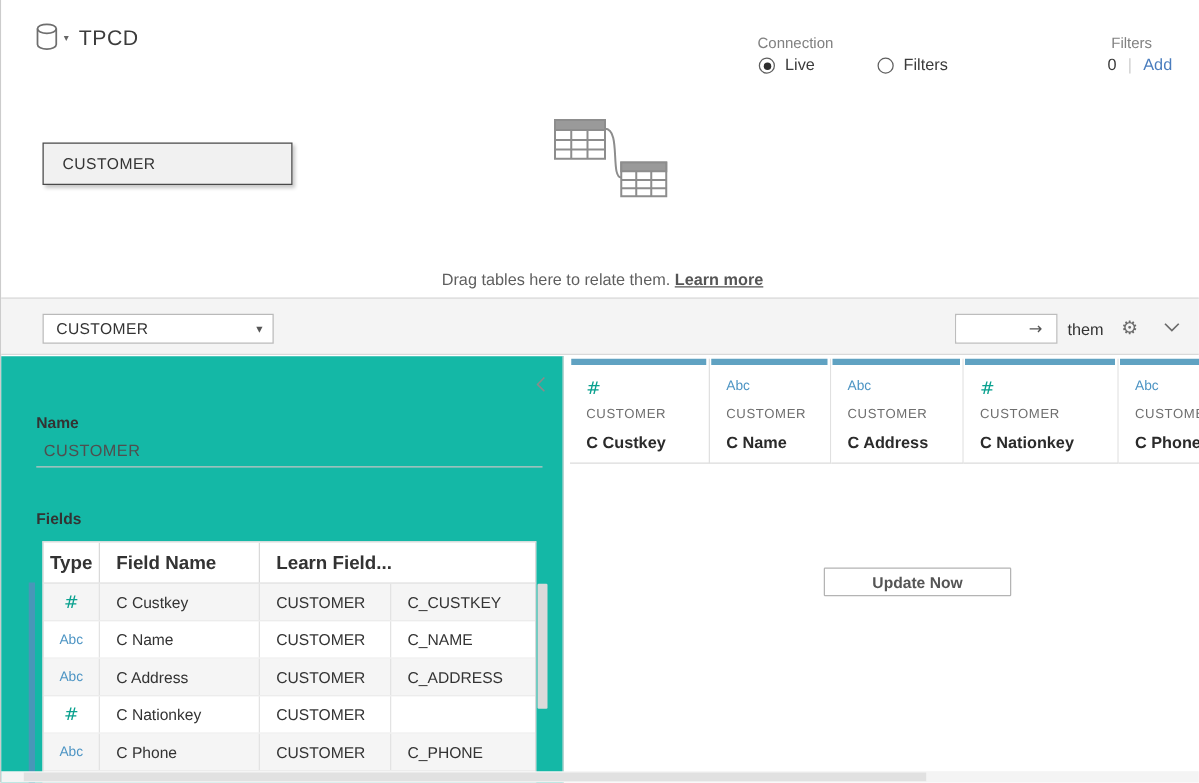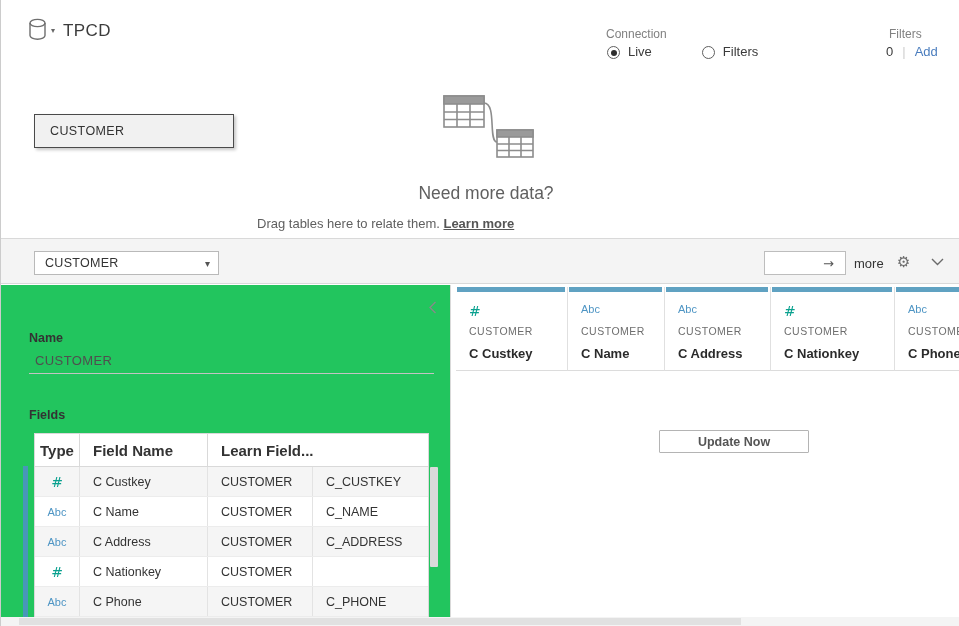--- a/index.html
+++ b/index.html
@@ -28,41 +28,41 @@
   .filters-div { color:#cfcfcf; }
   .add-link { color:#4a7dbe; cursor:pointer; }
 
   
   .canvas { position:absolute; top:80px; left:0; right:0; height:158px; background:#fff; }
   .table-pill { position:absolute; top:34px; left:33px; width:200px; height:34px; background:#f1f1f1;
     border:1.5px solid #4a4a4a; box-shadow:2px 2px 3px rgba(0,0,0,0.22); display:flex; align-items:center;
     padding-left:15px; font-size:12.5px; color:#333; letter-spacing:0.4px; cursor:pointer; }
   .empty-illo { position:absolute; top:10px; left:440px; }
   .empty-title { position:absolute; top:103px; left:240px; width:490px; text-align:center; font-size:17.5px; color:#606060; }
-  .empty-sub { position:absolute; top:136px; left:256px; width:490px; text-align:left; font-size:13px; color:#5f5f5f; }
+  .empty-sub { position:absolute; top:136px; left:236px; width:490px; text-align:center; font-size:13px; color:#5f5f5f; }
   .learn-more { color:#555; text-decoration:underline; font-weight:bold; cursor:pointer; }
 
   
   .toolbar { position:absolute; top:238px; left:0; right:0; height:46px; background:#f4f4f4;
     border-top:1px solid #d9d9d9; border-bottom:1px solid #d9d9d9; }
   .tbl-select { position:absolute; top:12px; left:33px; width:185px; height:24px; background:#fff;
     border:1px solid #b9b9b9; display:flex; align-items:center; padding:0 8px 0 10px; cursor:pointer; }
   .tbl-select .txt { flex:1; font-size:12.5px; color:#333; letter-spacing:0.3px; }
   .sel-caret { font-family:"DejaVu Sans",sans-serif; font-size:10px; color:#555; }
   .rows-input { position:absolute; top:12px; left:763px; width:82px; height:24px; background:#fff;
     border:1px solid #bdbdbd; display:flex; align-items:center; }
   .rows-input input { border:none; outline:none; width:56px; height:20px; font-size:12px; padding-left:6px; font-family:inherit; }
   .go-arrow { font-family:"DejaVu Sans",sans-serif; font-size:13px; color:#555; margin-left:2px; cursor:pointer; }
   .rows-lbl { position:absolute; top:17px; left:853px; font-size:13px; color:#333; }
   .gear { position:absolute; top:14px; left:896px; font-family:"DejaVu Sans",sans-serif; font-size:15px; color:#6b6b6b; cursor:pointer; }
   .tb-chevron { position:absolute; top:19px; left:930px; cursor:pointer; }
 
   
   .bottom { position:absolute; top:285px; left:0; right:0; bottom:0; background:#fff; }
-  .left-panel { position:absolute; top:0; left:0; width:450px; height:100%; background:#22c55e; border-right:1px solid #d9d9d9; }
+  .left-panel { position:absolute; top:0; left:0; width:450px; height:100%; background:#14b8a6; border-right:1px solid #d9d9d9; }
   .collapse { position:absolute; top:16px; left:428px; cursor:pointer; }
   .name-label { position:absolute; top:46px; left:28px; font-size:12.5px; font-weight:bold; color:#333; }
   .name-input { position:absolute; top:63px; left:28px; width:405px; height:26px; border:none; outline:none;
     border-bottom:1px solid #c3c3c3; font-size:13px; color:#4f4f4f; letter-spacing:0.4px; padding-left:6px;
     background:transparent; font-family:inherit; }
   .fields-label { position:absolute; top:123px; left:28px; font-size:12.5px; font-weight:bold; color:#333; }
 
   .row-accent { position:absolute; left:22px; top:181px; width:5px; bottom:0; background:var(--accent-bar,#4897b8); }
   .fields-table { position:absolute; left:33px; top:148px; width:395px; bottom:0; border:1px solid #d9d9d9;
     border-bottom:none; overflow:hidden; background:#fff; }
@@ -89,21 +89,21 @@
     border-bottom:1px solid #dcdcdc; cursor:pointer; flex:none; }
   .g-col .topbar { position:absolute; top:0; left:1px; right:2px; height:5px; background:var(--colbar,#60a2c2); }
   .g-col .g-type { position:absolute; top:16px; left:13px; }
   .g-col .g-type.number { color:var(--teal,#0aa18f); font-size:14px; font-family:"DejaVu Sans",sans-serif; }
   .g-col .g-type.string { color:var(--blue,#4e95c4); font-size:11px; }
   .g-col .g-table { position:absolute; top:38px; left:13px; font-size:10.5px; color:#6e6e6e; letter-spacing:0.5px; }
   .g-col .g-field { position:absolute; top:59px; left:13px; font-size:13px; font-weight:bold; color:#2b2b2b; }
 
   .upd-btn { position:absolute; left:207px; width:150px; height:23px; background:#fff; border:1px solid #b4b4b4;
     border-radius:1px; font-size:12.5px; font-weight:bold; color:#555; display:flex; align-items:center;
-    justify-content:center; cursor:pointer; font-family:inherit; }
+    justify-content:center; cursor:pointer; font-family:inherit;margin-top:24px; }
   .upd-now { top:145px; }
   .upd-auto { top:179px; }
 
   .h-scroll { position:absolute; left:0; right:0; bottom:0; height:9px; background:#f4f4f4; }
   .h-thumb { position:absolute; left:18px; top:1px; width:722px; height:7px; background:#e1e1e1; cursor:pointer; }
 
   svg.stroke-ic { display:block; }
 </style>
 </head>
 <body>
@@ -150,34 +150,33 @@
           <line x1="29" y1="14" x2="29" y2="37"></line>
         <path d="M43 13 C56 13 47 52 56 52"></path>
         <rect x="56" y="40" width="36" height="27" fill="#fff"></rect>
         <rect x="56" y="40" width="36" height="7" fill="#9a9a9a"></rect>
         <line x1="56" y1="54" x2="92" y2="54"></line>
           <line x1="56" y1="60.5" x2="92" y2="60.5"></line>
         <line x1="68" y1="47" x2="68" y2="67"></line>
           <line x1="80" y1="47" x2="80" y2="67"></line>
       </g>
     </svg>
-    <div class="empty-title">Need more data?</div>
     <div class="empty-sub"><span>Drag tables here to relate them. </span><span class="learn-more">Learn more</span></div>
   </div>
 
   <div class="toolbar">
     <div class="tbl-select">
       <span class="txt">CUSTOMER</span>
       <span class="sel-caret">▾</span>
     </div>
     <div class="rows-input">
       <input value="" style="">
       <span class="go-arrow">→</span>
     </div>
-    <div class="rows-lbl">more</div>
+    <div class="rows-lbl">them</div>
     <div class="gear">⚙</div>
     <svg class="tb-chevron stroke-ic" width="13" height="8" viewBox="0 0 13 8">
       <polyline points="1,1 6.5,6.5 12,1" fill="none" stroke="#6b6b6b" stroke-width="1.4"></polyline>
     </svg>
   </div>
 
   <div class="bottom">
 
     <div class="left-panel">
       <svg class="collapse stroke-ic" width="8" height="13" viewBox="0 0 8 13">

